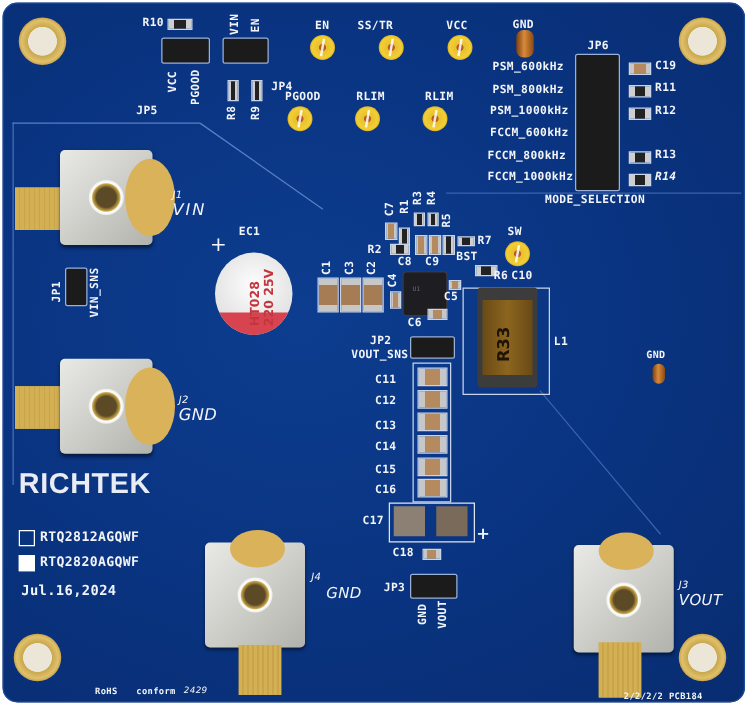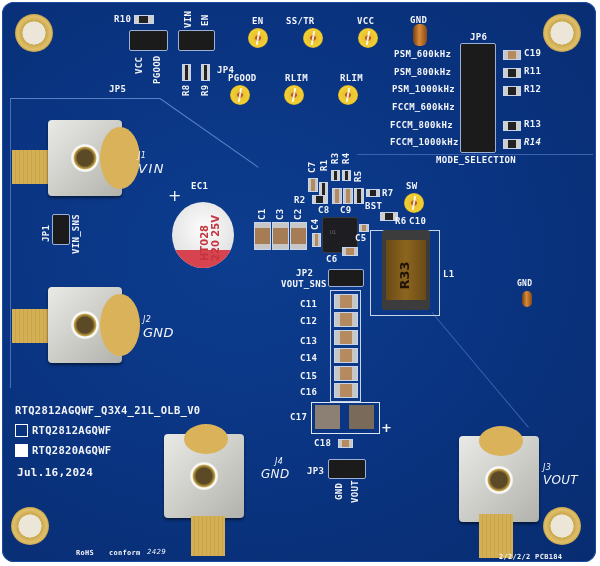--- a/index.html
+++ b/index.html
@@ -210,32 +210,32 @@
   <div class="silk" style="left:305px;top:465px;">JP3</div>
   <div class="hdr" style="left:326px;top:457px;width:36px;height:18px;"></div>
   <div class="silk vert" style="left:333px;top:498px;">GND</div>
   <div class="silk vert" style="left:349px;top:501px;">VOUT</div>
 
   <div class="term" style="left:162px;top:432px;width:80px;height:84px;">
     <div class="arc" style="left:20px;top:-10px;width:44px;height:30px;"></div>
     <div class="hole" style="left:26px;top:28px;"></div>
   </div>
   <div class="tab" style="left:189px;top:514px;width:34px;height:40px;"></div>
-  <div class="silk sans" style="left:273px;top:456px;font-size:8px;text-align:right;">J4</div>
+  <div class="silk sans" style="left:247px;top:456px;font-size:8px;text-align:right;">J4</div>
   <div class="silk sans" style="left:259px;top:466px;font-size:12px;">GND</div>
 
   <div class="term" style="left:457px;top:434px;width:80px;height:86px;">
     <div class="arc" style="left:20px;top:-10px;width:44px;height:30px;"></div>
     <div class="hole" style="left:26px;top:30px;"></div>
   </div>
   <div class="tab" style="left:477px;top:512px;width:34px;height:44px;"></div>
   <div class="silk sans" style="left:541px;top:462px;font-size:8px;">J3</div>
   <div class="silk sans" style="left:541px;top:472px;font-size:12px;">VOUT</div>
 
-  <div class="silk" style="left:13px;top:403px;font-size:10.5px;">RTQ2812AGQWF_Q3X4_21L_OLB_V0</div>
+  <div class="logo">RICHTEK</div>
   <div class="chk" style="left:13px;top:422px;"></div>
   <div class="silk" style="left:30px;top:423px;font-size:10.5px;">RTQ2812AGQWF</div>
   <div class="chk filled" style="left:13px;top:442px;"></div>
   <div class="silk" style="left:30px;top:443px;font-size:10.5px;">RTQ2820AGQWF</div>
   <div class="silk" style="left:15px;top:465px;font-size:11px;">Jul.16,2024</div>
   <div class="silk" style="left:74px;top:548px;font-size:7px;">RoHS</div>
   <div class="silk" style="left:107px;top:548px;font-size:7px;">conform</div>
   <div class="silk sans" style="left:145px;top:547px;font-size:7px;">2429</div>
   <div class="silk" style="left:497px;top:552px;font-size:7px;">2/2/2/2 PCB184</div>
 </div>

